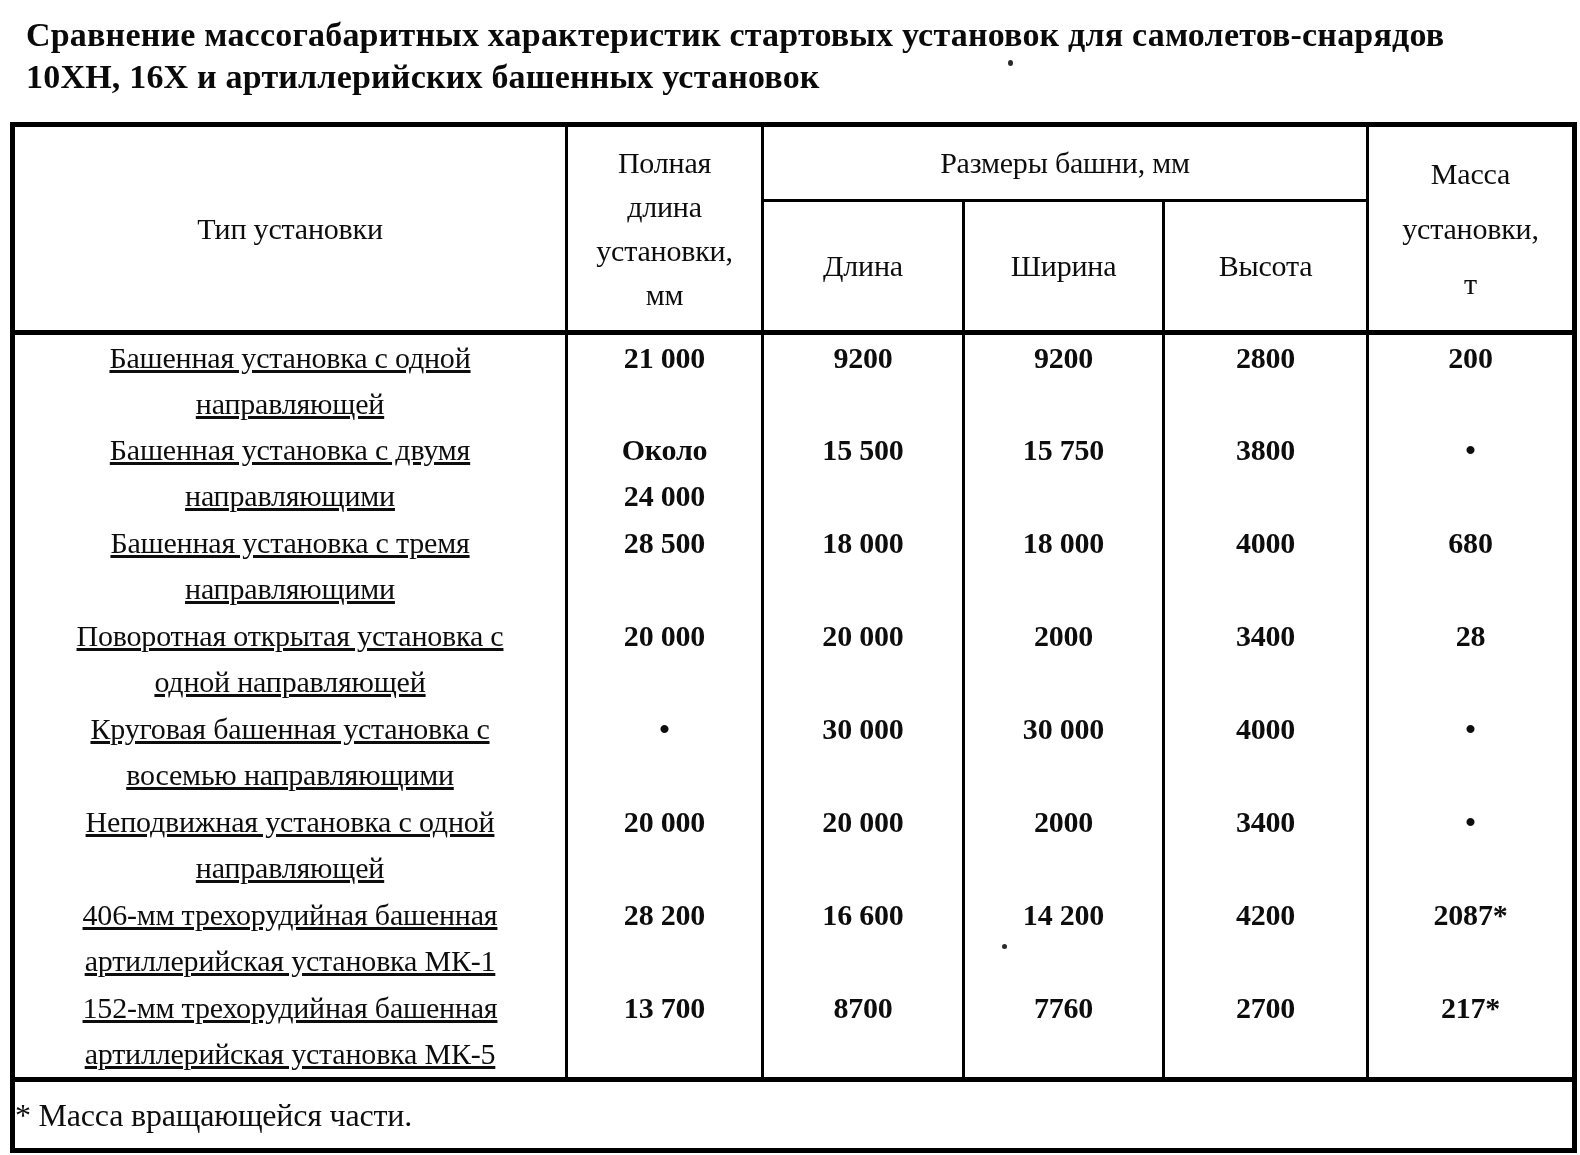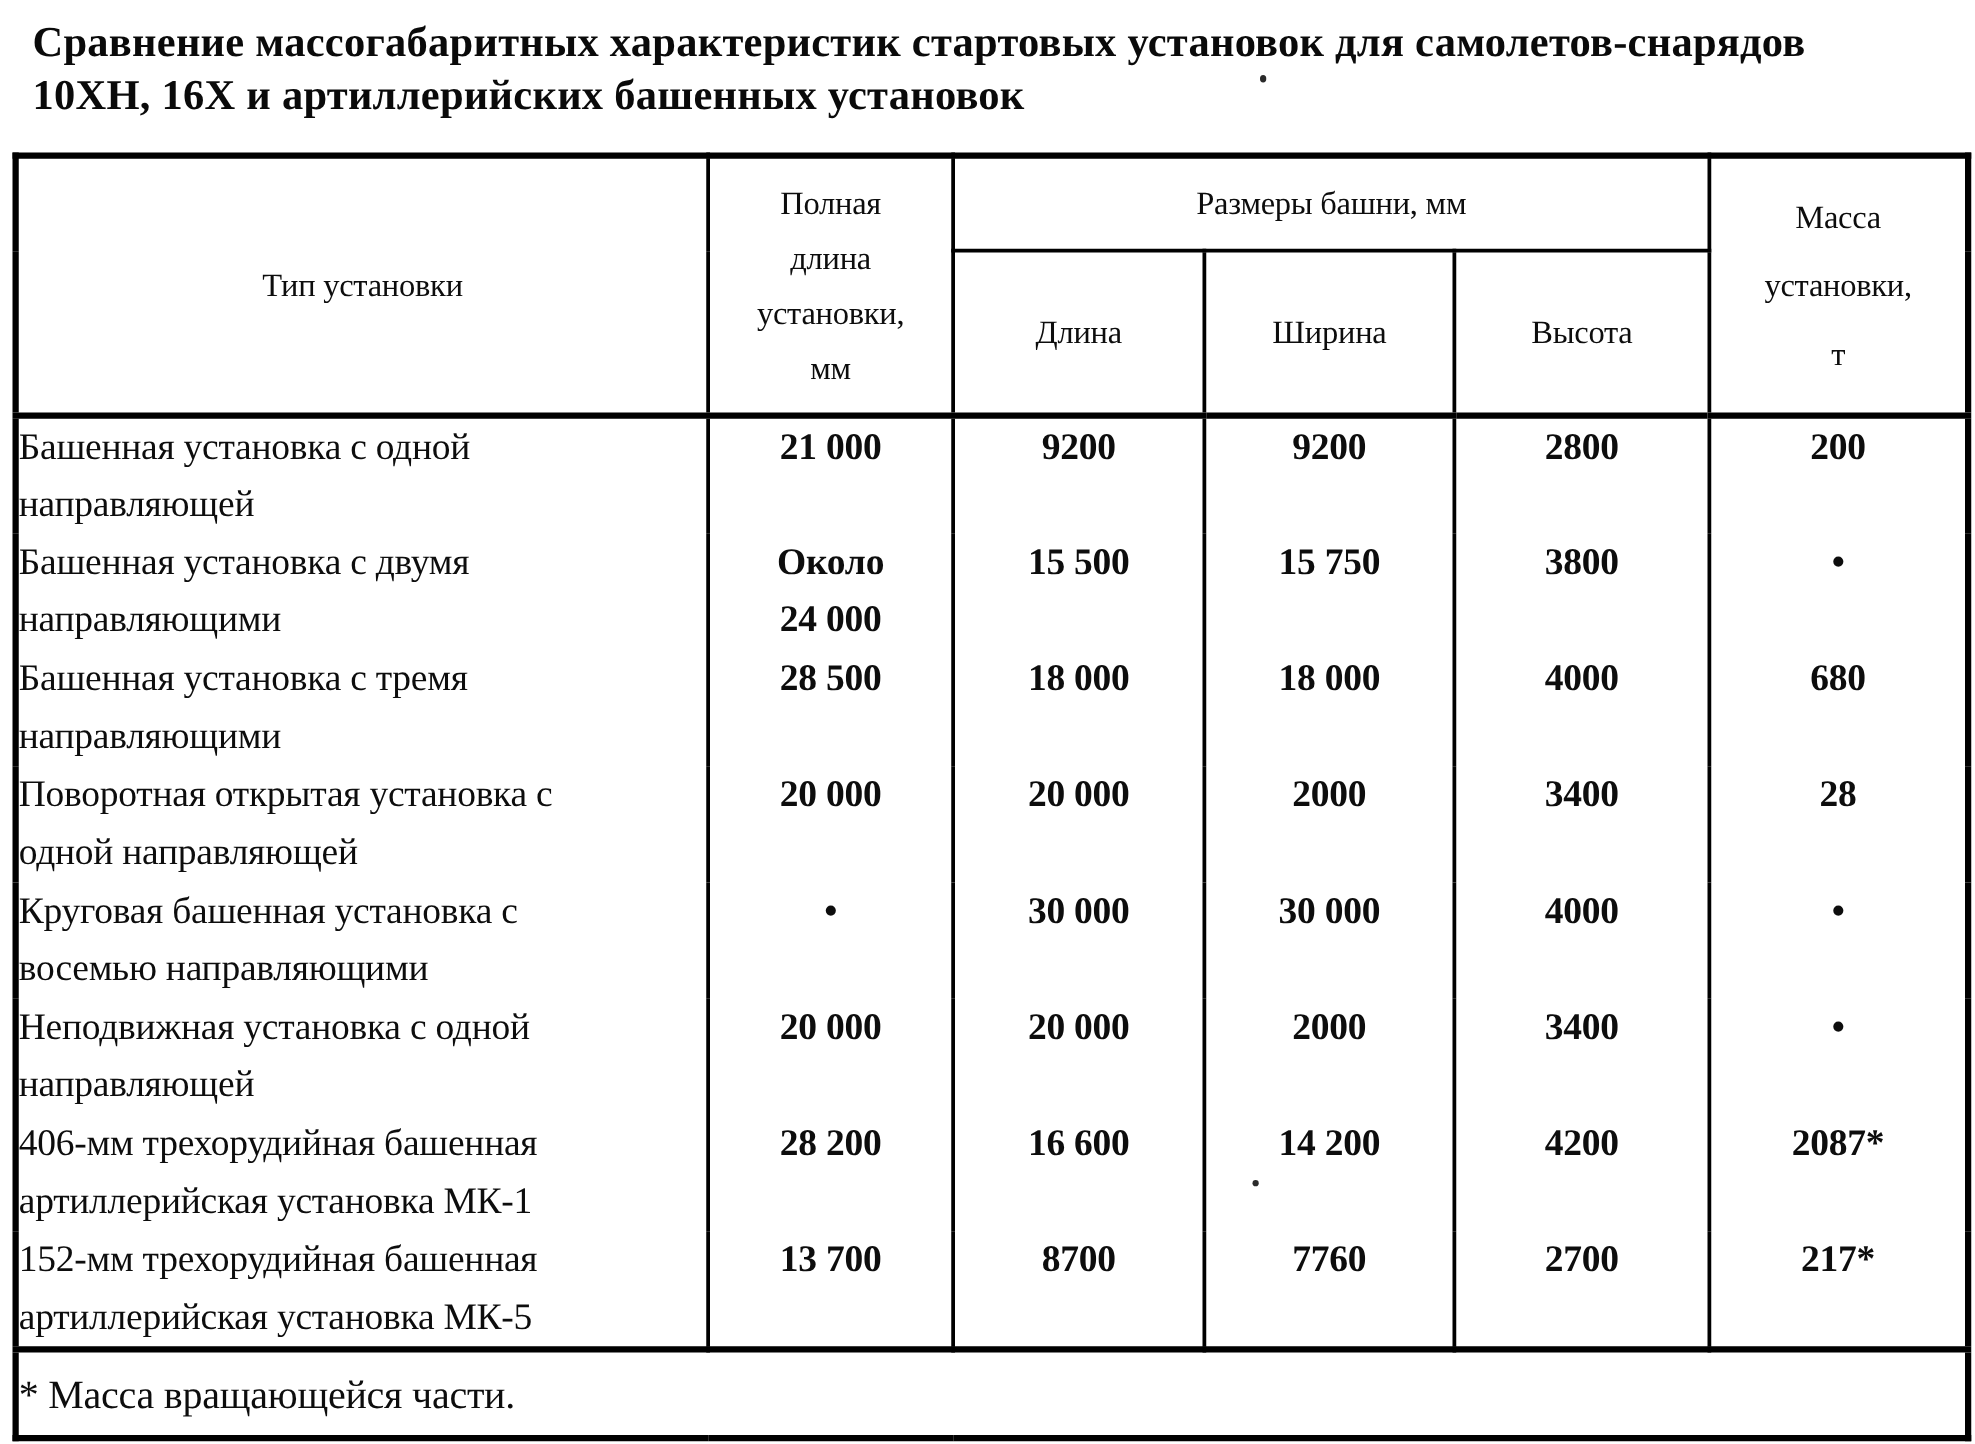--- a/index.html
+++ b/index.html
@@ -38,21 +38,21 @@
     table-layout: fixed;
     border: 5px solid #000;
   }
   .data-table th, .data-table td {
     border-left: 3px solid #000;
     border-right: 3px solid #000;
     padding: 0;
   }
   thead th {
     font-weight: normal;
-    font-size: 26px;
+    font-size: 30px;
     text-align: center;
     vertical-align: middle;
     letter-spacing: -0.2px;
   }
   thead tr.hrow-1 { height: 76px; }
   thead tr.hrow-2 { height: 132px; }
   thead tr.hrow-2 th,
   thead th[rowspan] { border-bottom: 5px solid #000; }
   .th-dims { border-bottom: 3px solid #000; }
   .pre { white-space: pre-line; }
@@ -62,24 +62,25 @@
   tbody tr { height: 93px; }
   tbody td {
     border-top: none;
     border-bottom: none;
     vertical-align: top;
     font-size: 30px;
     letter-spacing: -0.2px;
     padding-top: 9px;
   }
   .c-type {
-    text-align: left;
+    text-align: center;
     padding-left: 18px;
     padding-right: 6px;
     line-height: 46px;
+    text-decoration: underline;
   }
   .c-val {
     text-align: center;
     line-height: 46px;
     font-weight: bold;
   }
 
   tfoot td {
     border-top: 5px solid #000;
     height: 66px;

